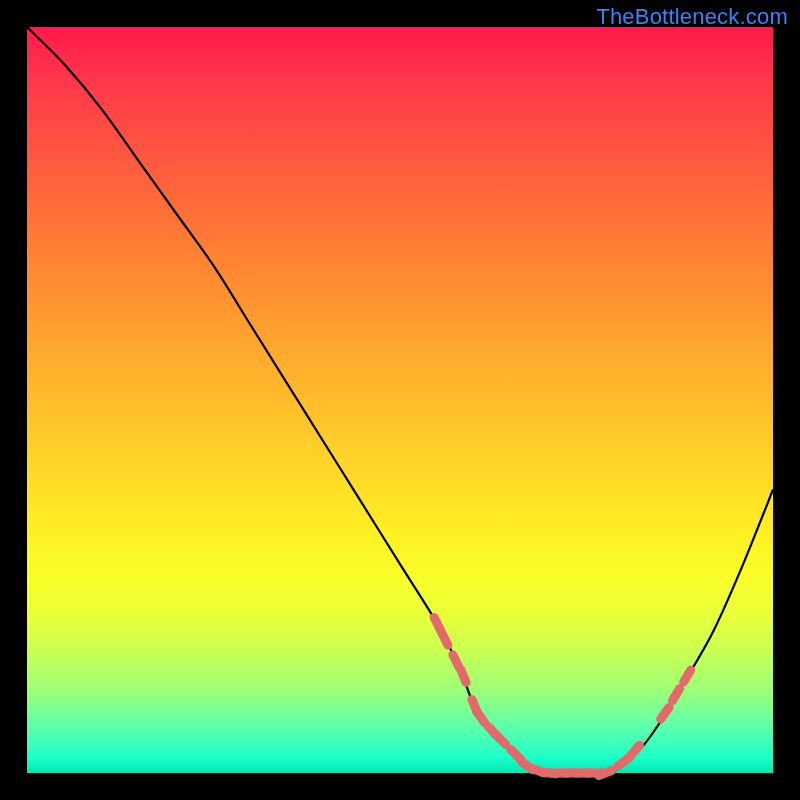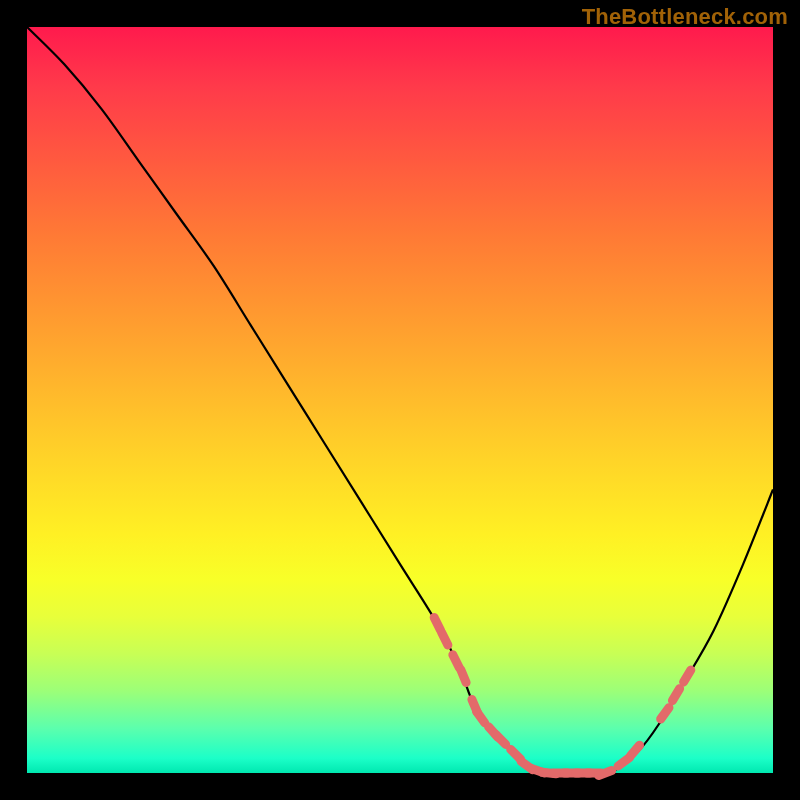--- a/index.html
+++ b/index.html
@@ -31,24 +31,24 @@
       #c8ff55 84%,
       #9cff78 89%,
       #5cffad 94%,
       #1cffc8 98%,
       #00e8b0 100%);
   }
   .watermark {
     position: absolute;
     top: 4px;
     right: 12px;
-    color: #a16207;
+    color: #3b82f6;
     font-size: 22px;
     letter-spacing: 0.2px;
-    font-weight: 700;
+    font-weight: 400;
     user-select: none;
   }
   svg.plot {
     position: absolute;
     left: 0;
     top: 0;
     width: 746px;
     height: 746px;
     overflow: visible;
   }

